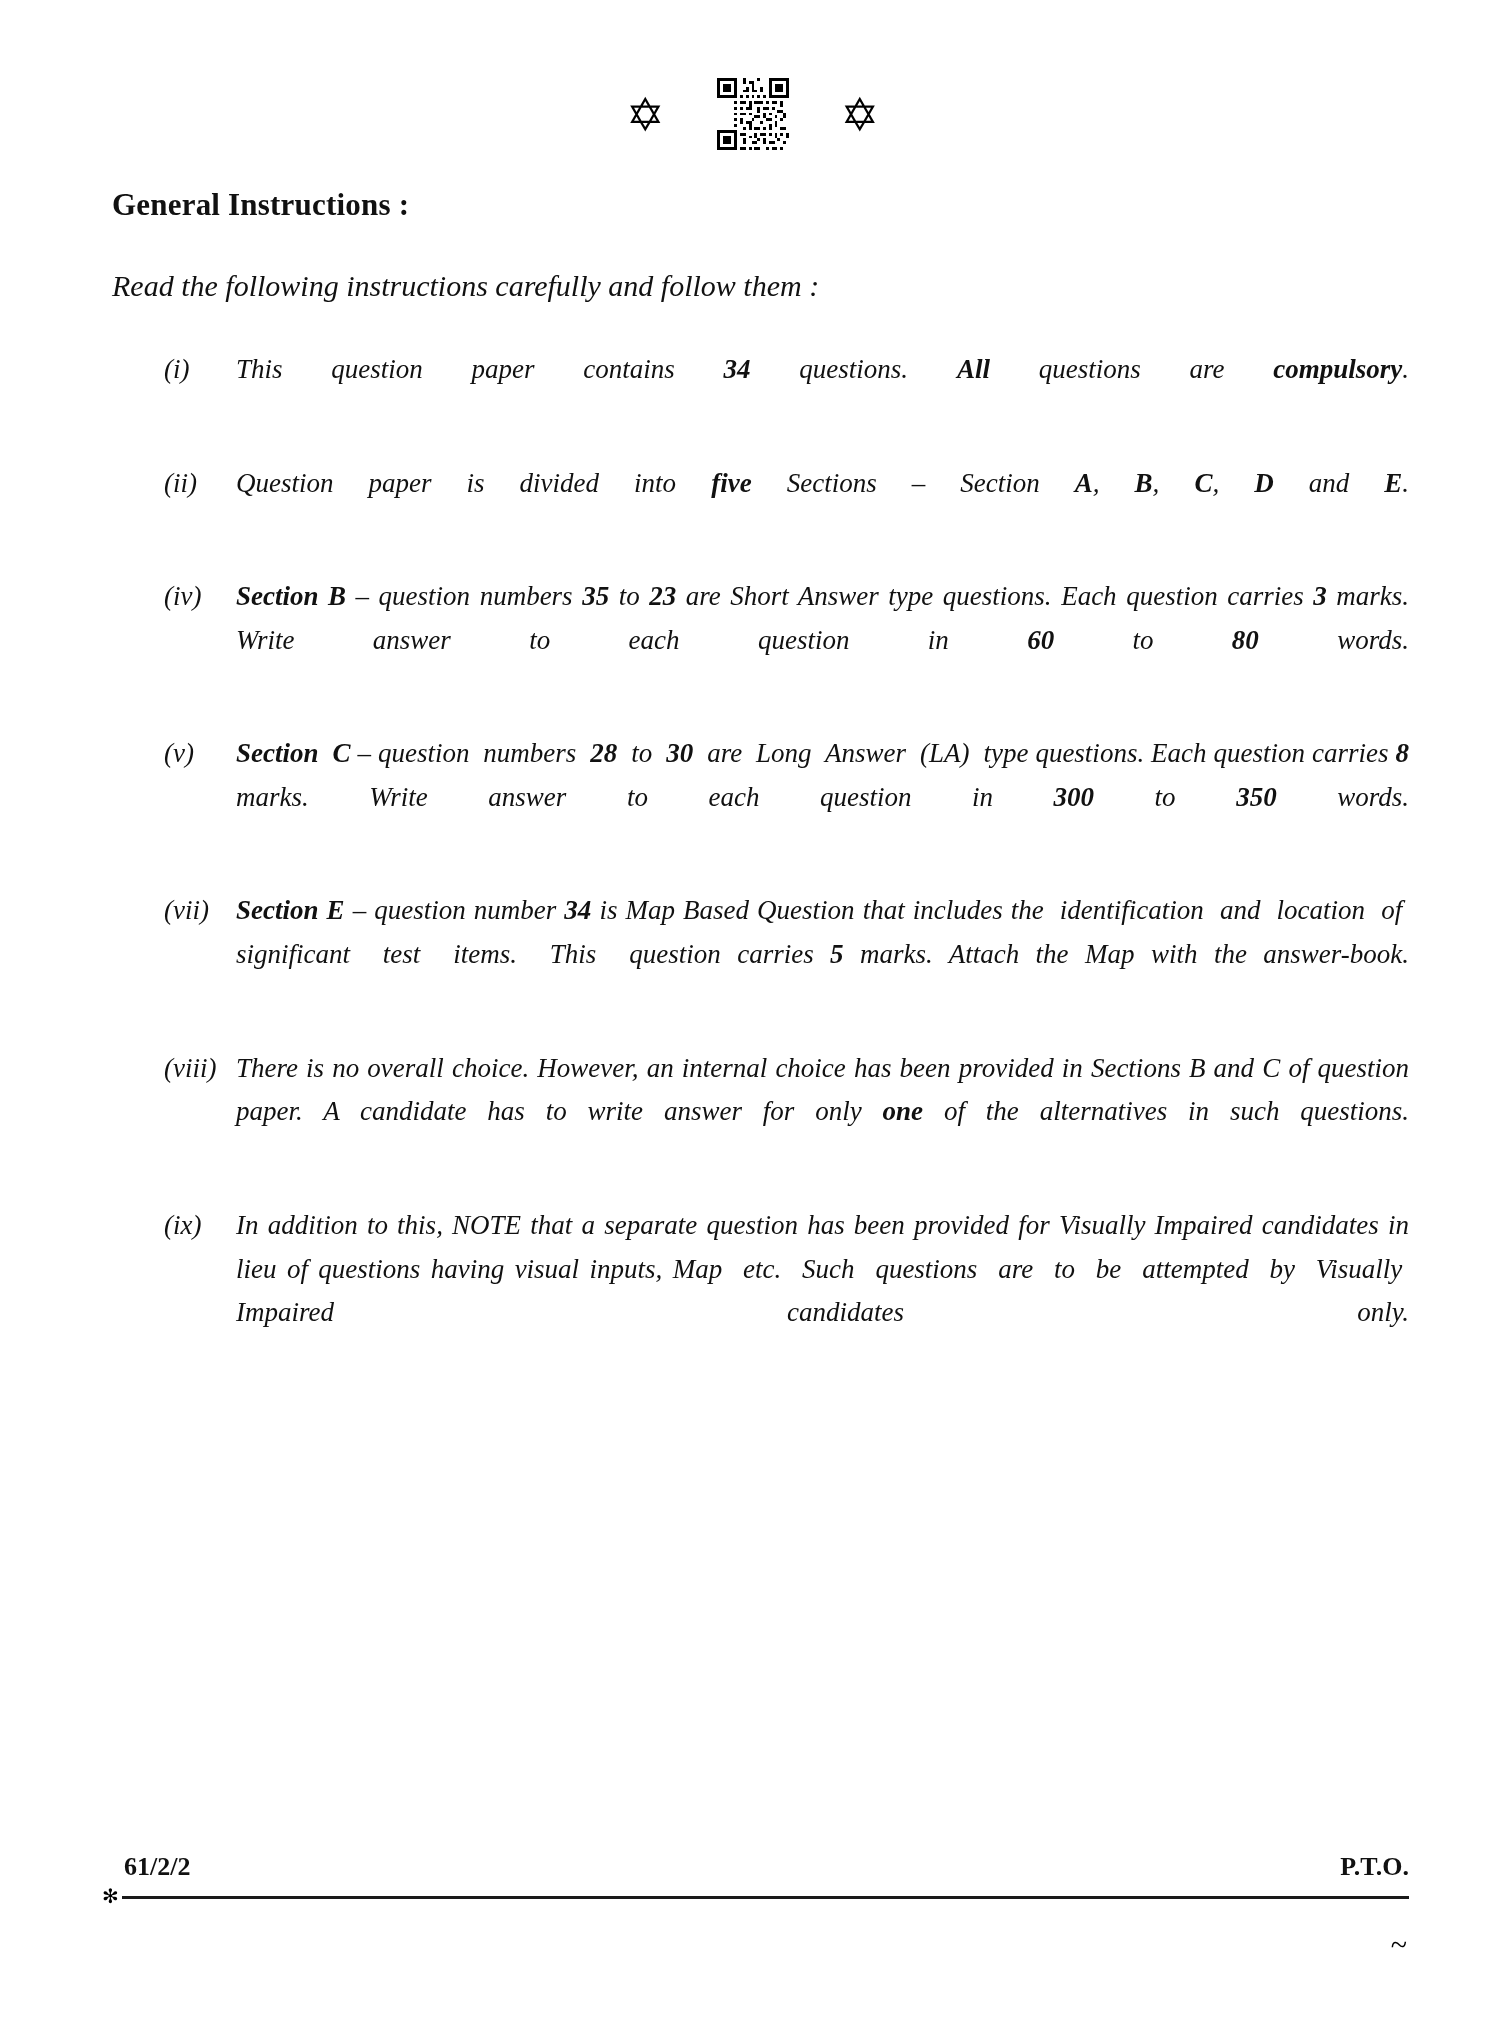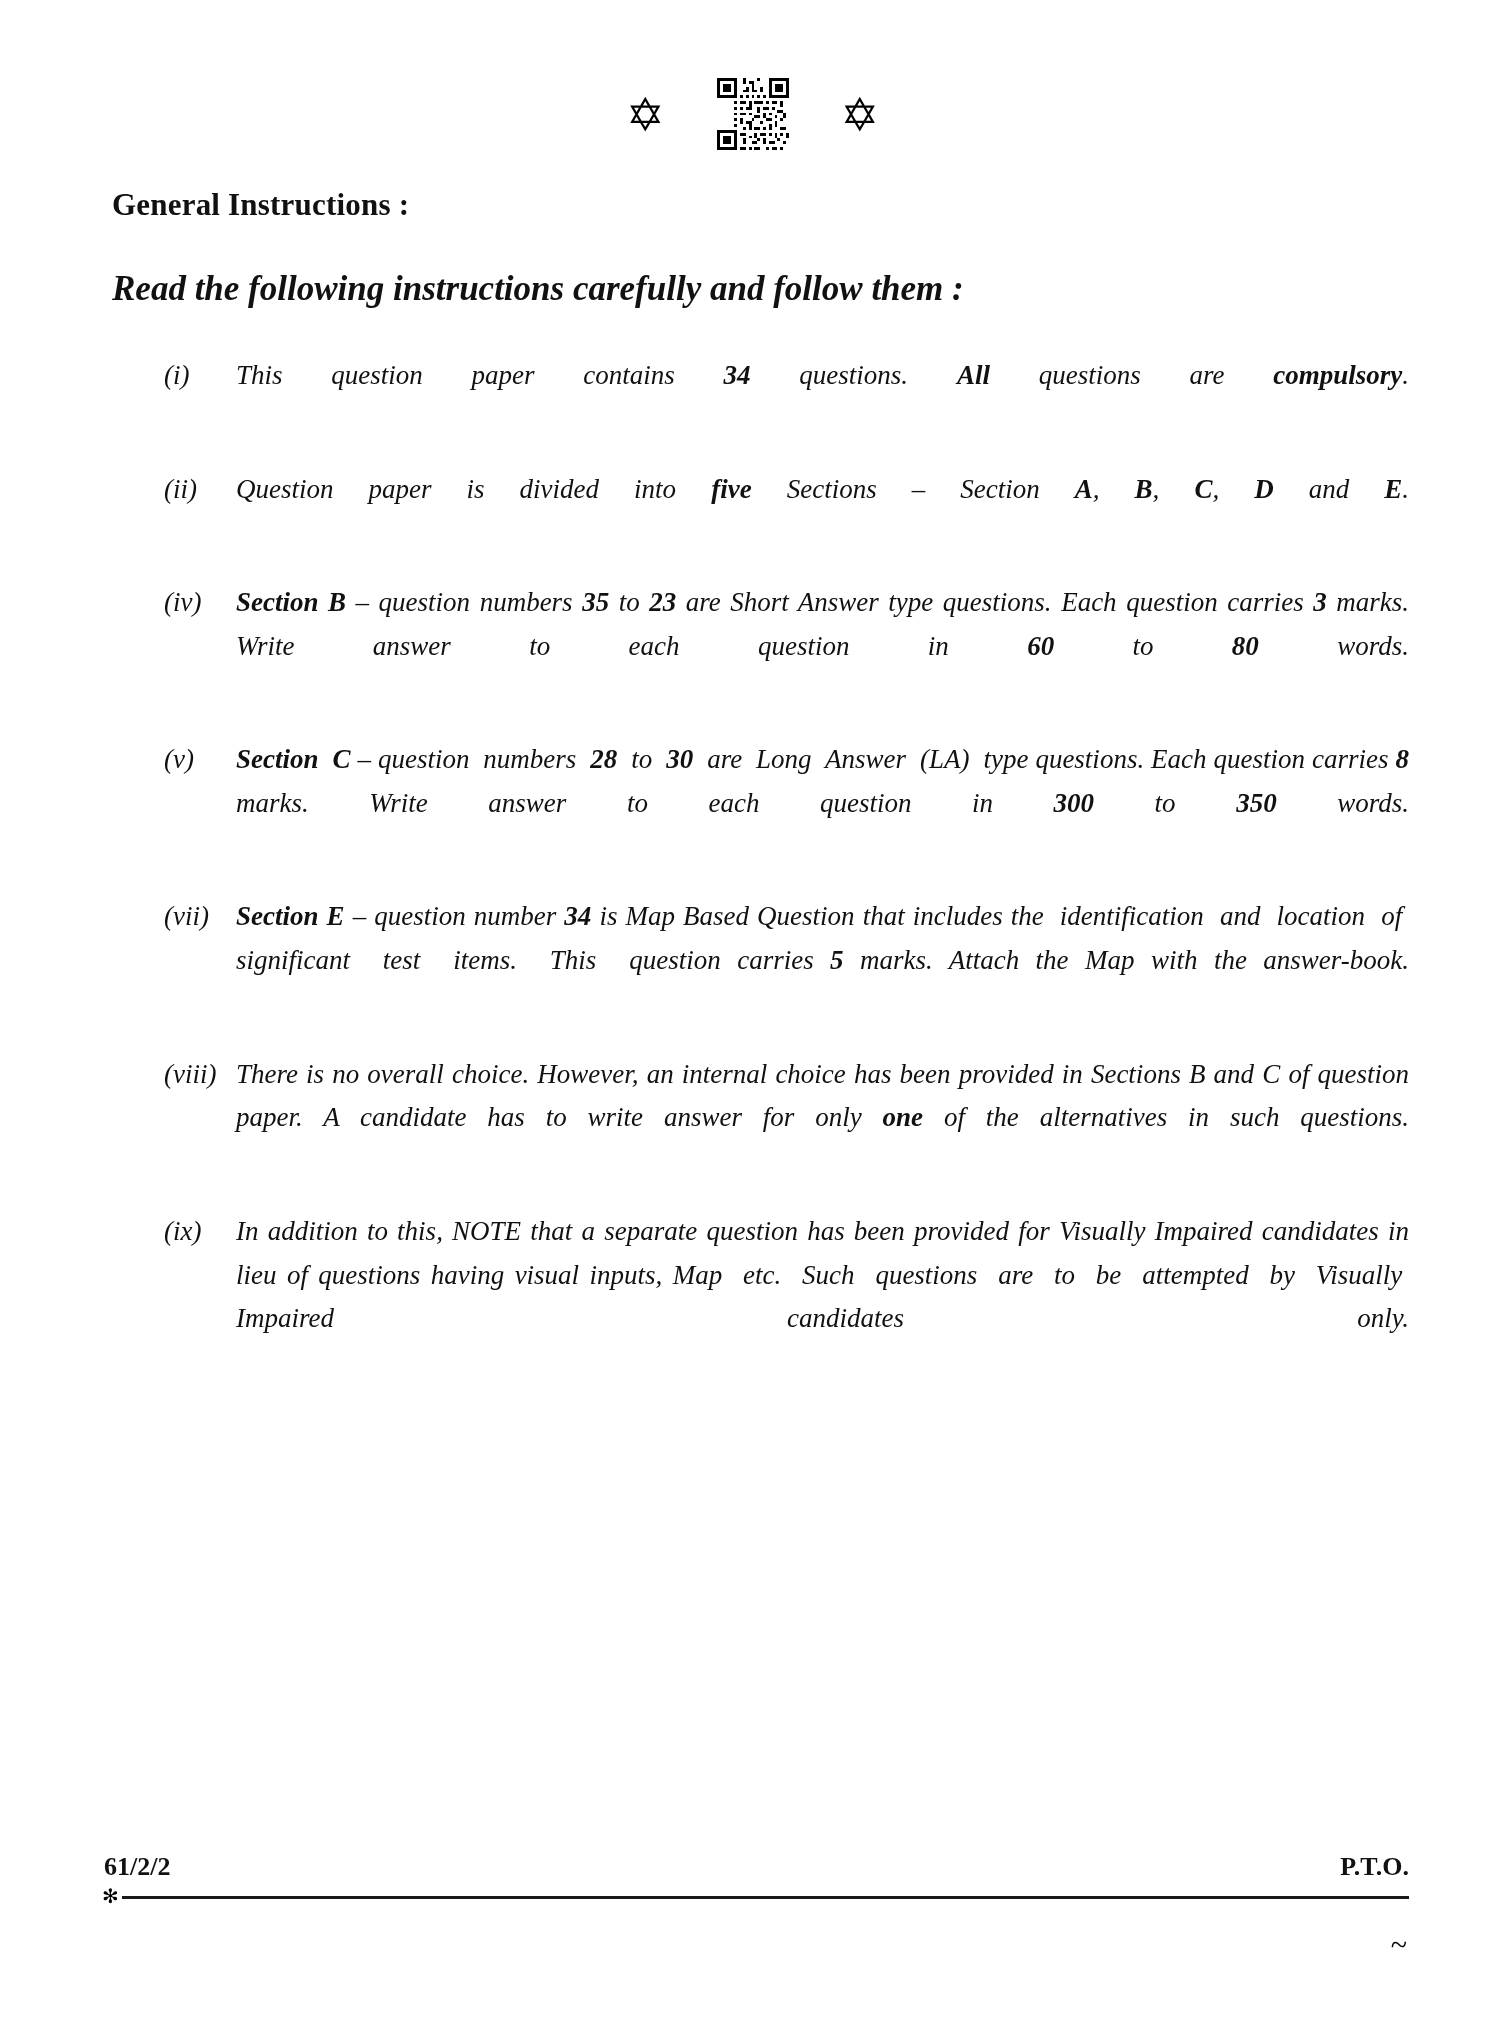--- a/index.html
+++ b/index.html
@@ -55,23 +55,23 @@
     top: 188px;
   }
   .gen-title {
     font-weight: bold;
     font-size: 31px;
     letter-spacing: 0.2px;
     margin: 0 0 46px 0;
     line-height: 1.1;
   }
   .read-line {
-    font-weight: bold;
+    font-weight: normal;
     font-style: italic;
-    font-size: 35px;
+    font-size: 30px;
     margin: 0 0 44px 0;
     line-height: 1.2;
   }
 
   
   ol.instructions {
     list-style: none;
     margin: 0;
     padding: 0;
   }
@@ -118,21 +118,21 @@
     bottom: 126px;
   }
   .footer-row {
     display: flex;
     align-items: baseline;
     justify-content: space-between;
     font-weight: bold;
     font-size: 26px;
     margin-bottom: 8px;
   }
-  .footer-row .f-left  { flex: 0 0 auto; }
+  .footer-row .f-left  { flex: 0 0 auto; margin-left: 20px; }
   .footer-row .f-mid   { flex: 1 1 auto; text-align: center; }
   .footer-row .f-right { flex: 0 0 auto; }
   .rule-wrap {
     position: relative;
     height: 18px;
   }
   .rule {
     position: absolute;
     left: 18px;
     right: 0;

